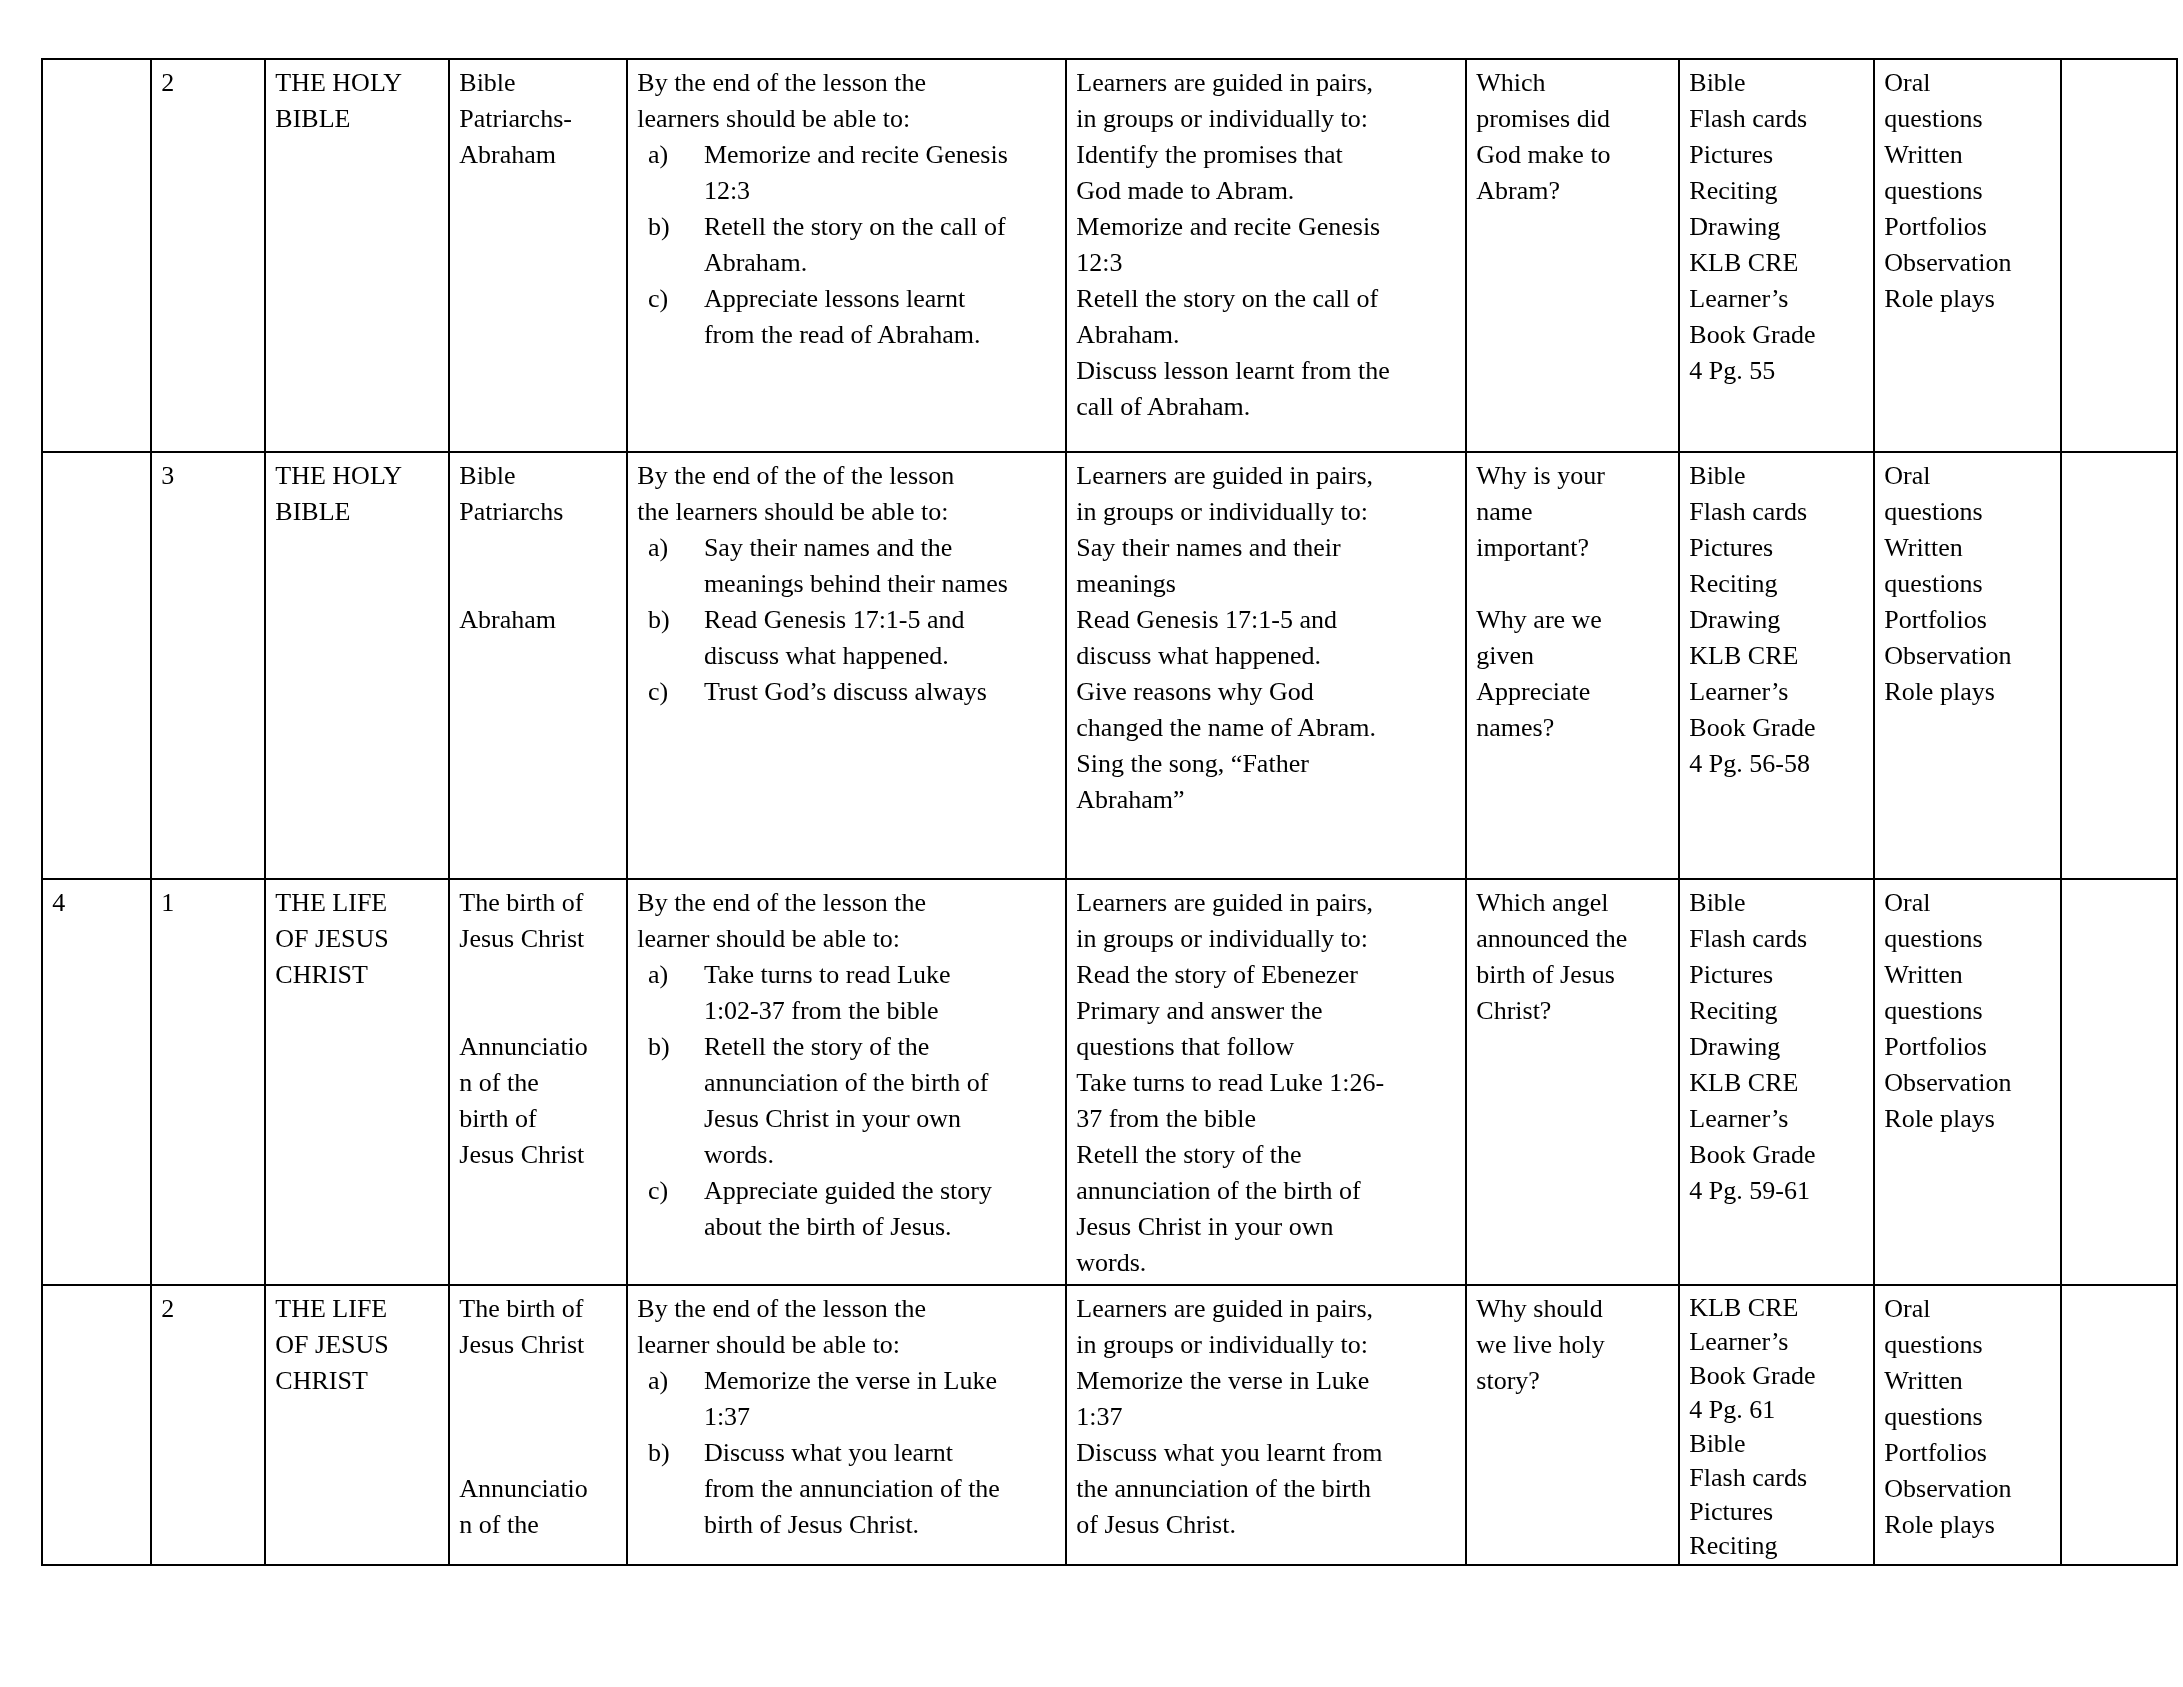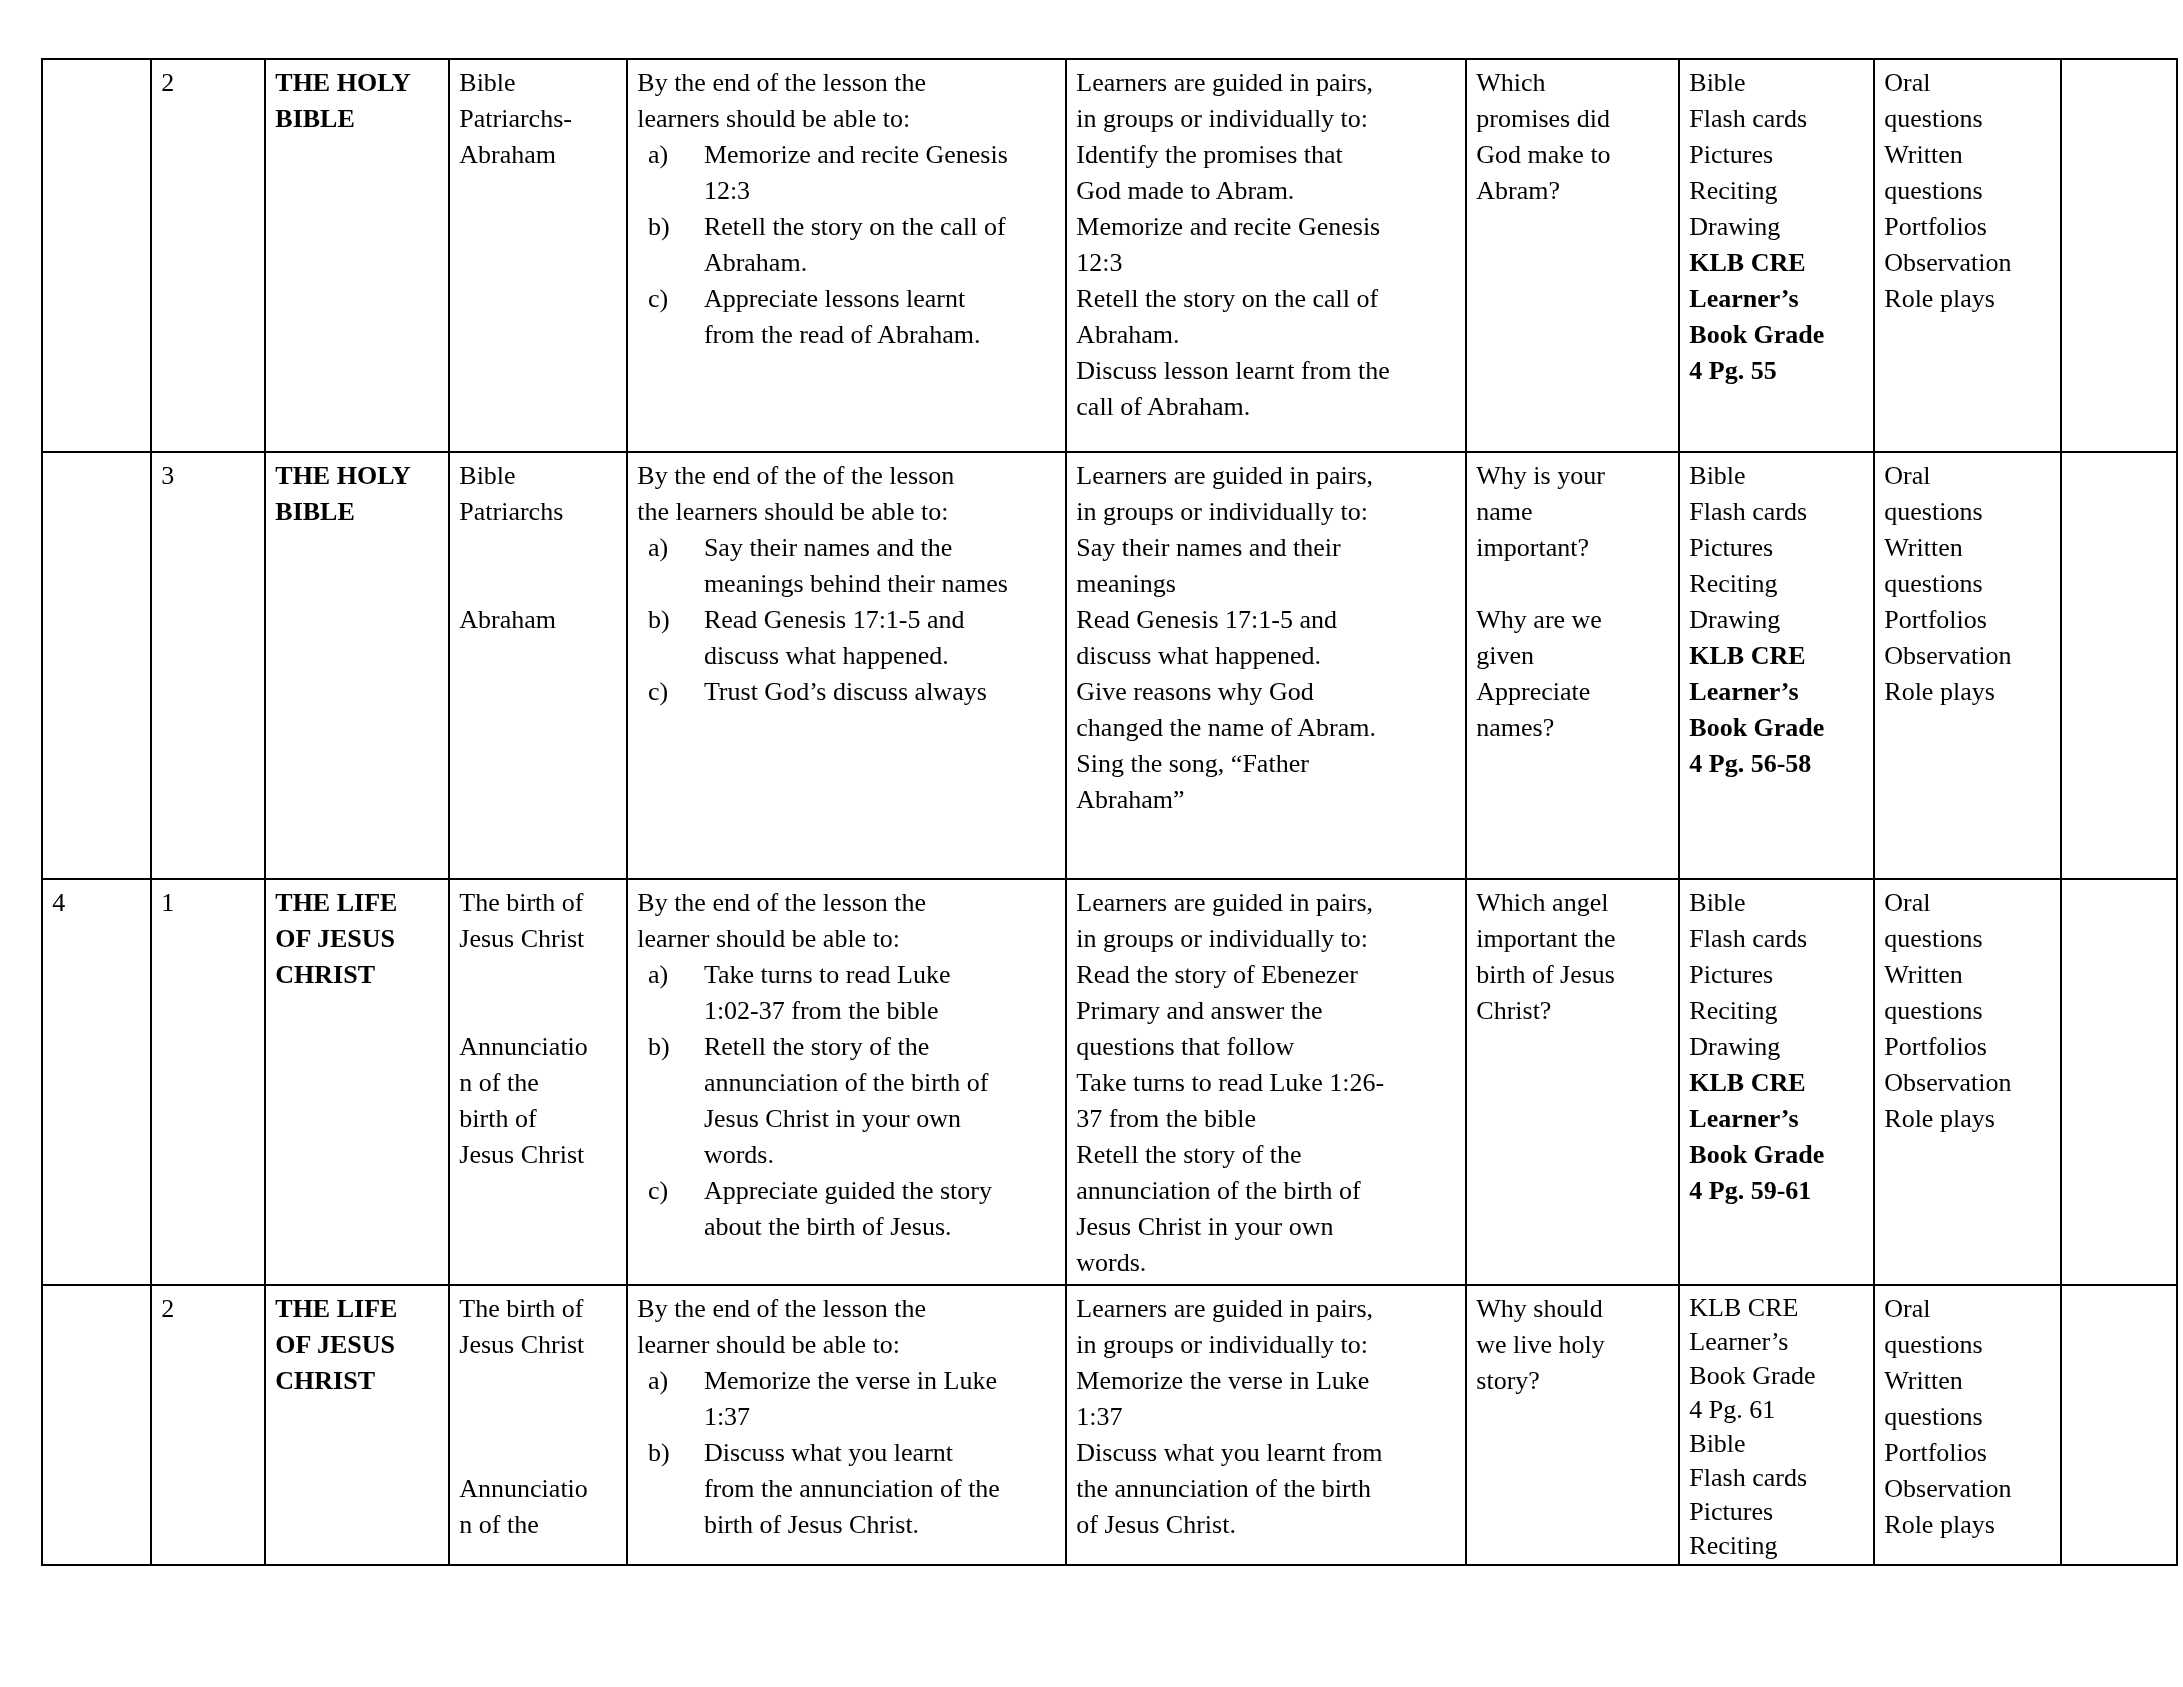--- a/index.html
+++ b/index.html
@@ -18,21 +18,21 @@
   }
   table.sow td{
     border:2px solid #000000;
     vertical-align:top;
     padding:5.3px 9.3px 0 9.3px;
     font-size:26px;
     line-height:36px;
     overflow:hidden;
   }
   .lines{ white-space:pre-line; }
-  .bold{ font-weight:bold; }
+  .bold{ font-weight:normal; }
   .item{ display:flex; padding-left:10.6px; }
   .item .m{ flex:0 0 56px; }
   .item .t{ flex:1 1 auto; }
   .tight{ line-height:34px; }
 </style>
 </head>
 <body>
 
 <div class="page">
   <table class="sow">
@@ -246,21 +246,21 @@
 questions that follow
 Take turns to read Luke 1:26-
 37 from the bible
 Retell the story of the
 annunciation of the birth of
 Jesus Christ in your own
 words.</div>
           </td>
       <td>
             <div class="lines">Which angel
-important the
+announced the
 birth of Jesus
 Christ?</div>
           </td>
       <td>
         <div class="lines">Bible
 Flash cards
 Pictures
 Reciting
 Drawing</div>
         <div class="lines bold">KLB CRE

